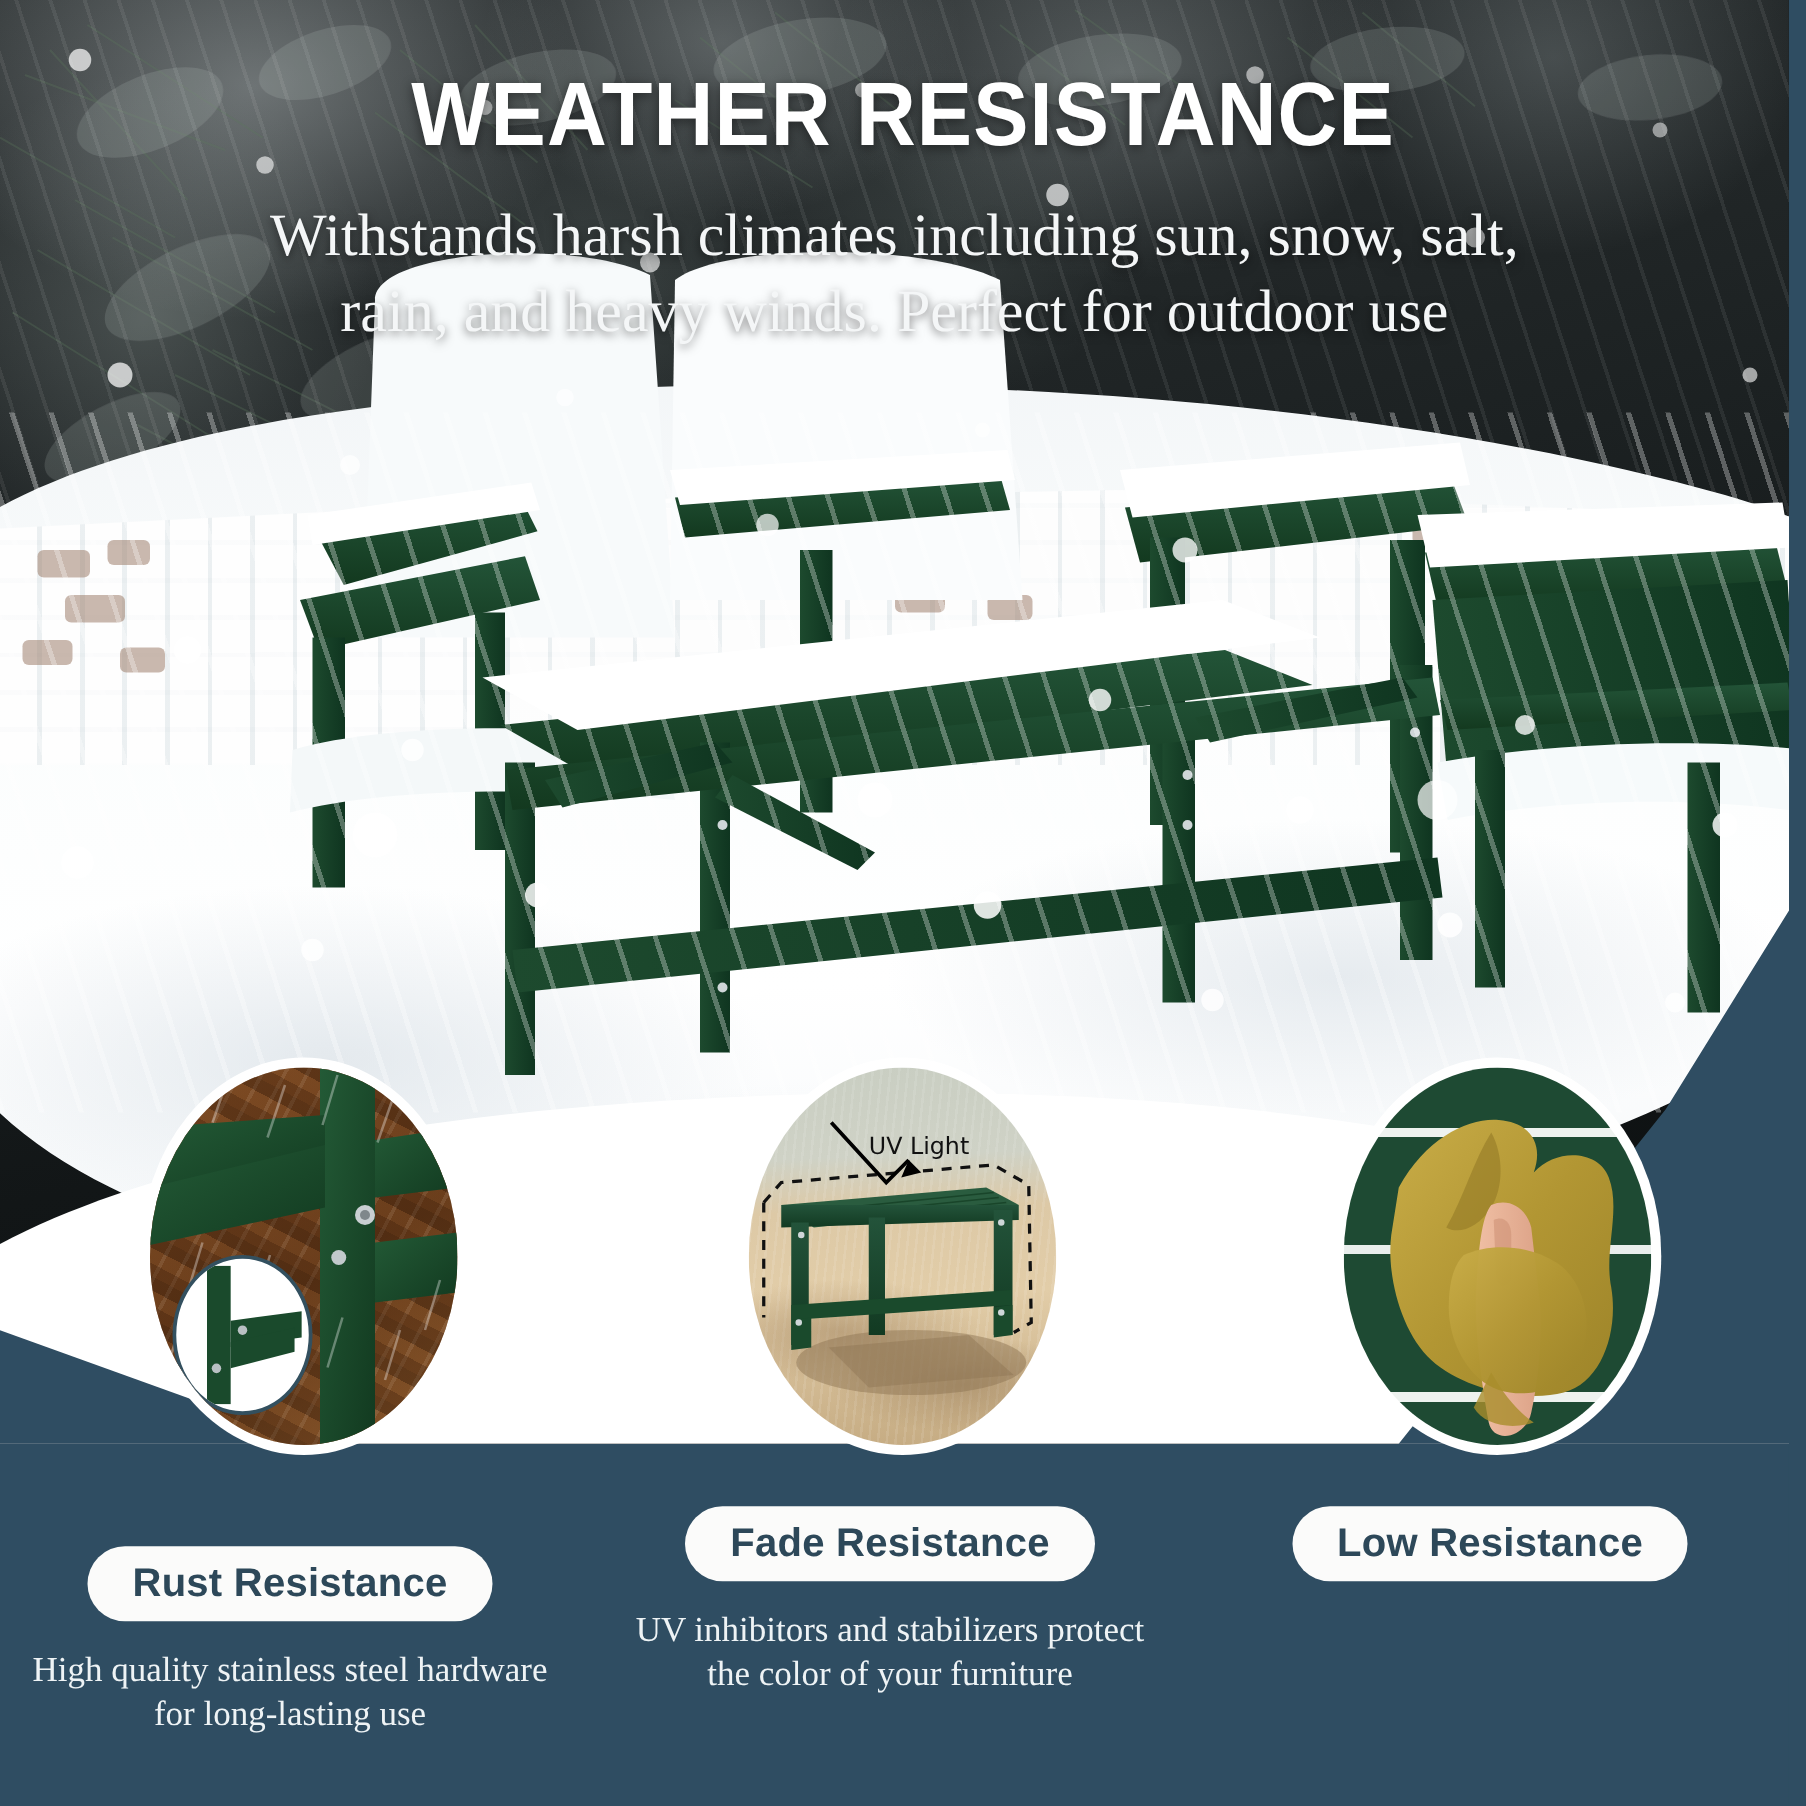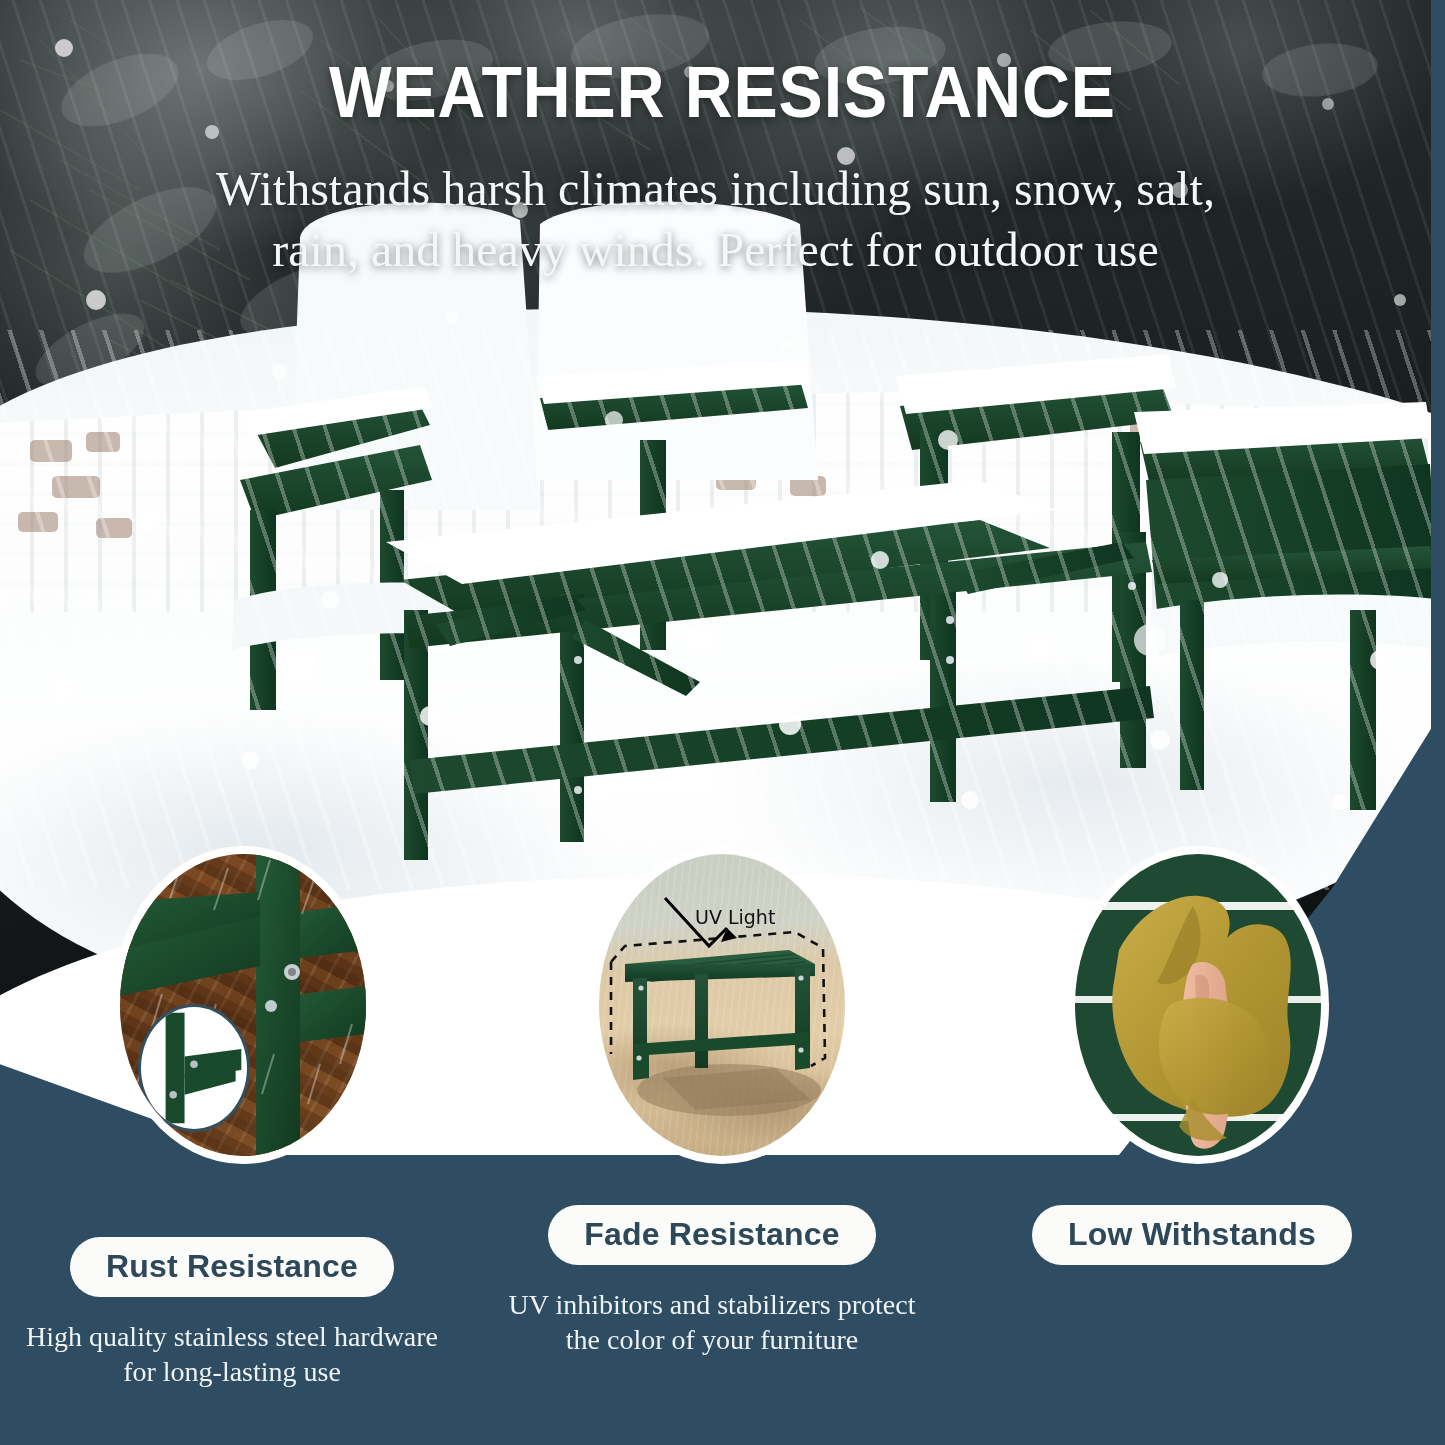--- a/index.html
+++ b/index.html
@@ -521,17 +521,17 @@
   <div class="cols">
     <div class="col" id="col1">
       <div class="pill">Rust Resistance</div>
       <div class="desc">High quality stainless steel hardware for long-lasting use</div>
     </div>
     <div class="col" id="col2">
       <div class="pill">Fade Resistance</div>
       <div class="desc">UV inhibitors and stabilizers protect the color of your furniture</div>
     </div>
     <div class="col" id="col3">
-      <div class="pill">Low Withstands</div>
+      <div class="pill">Low Resistance</div>
     </div>
   </div>
 
 </div>
 
 </body></html>

